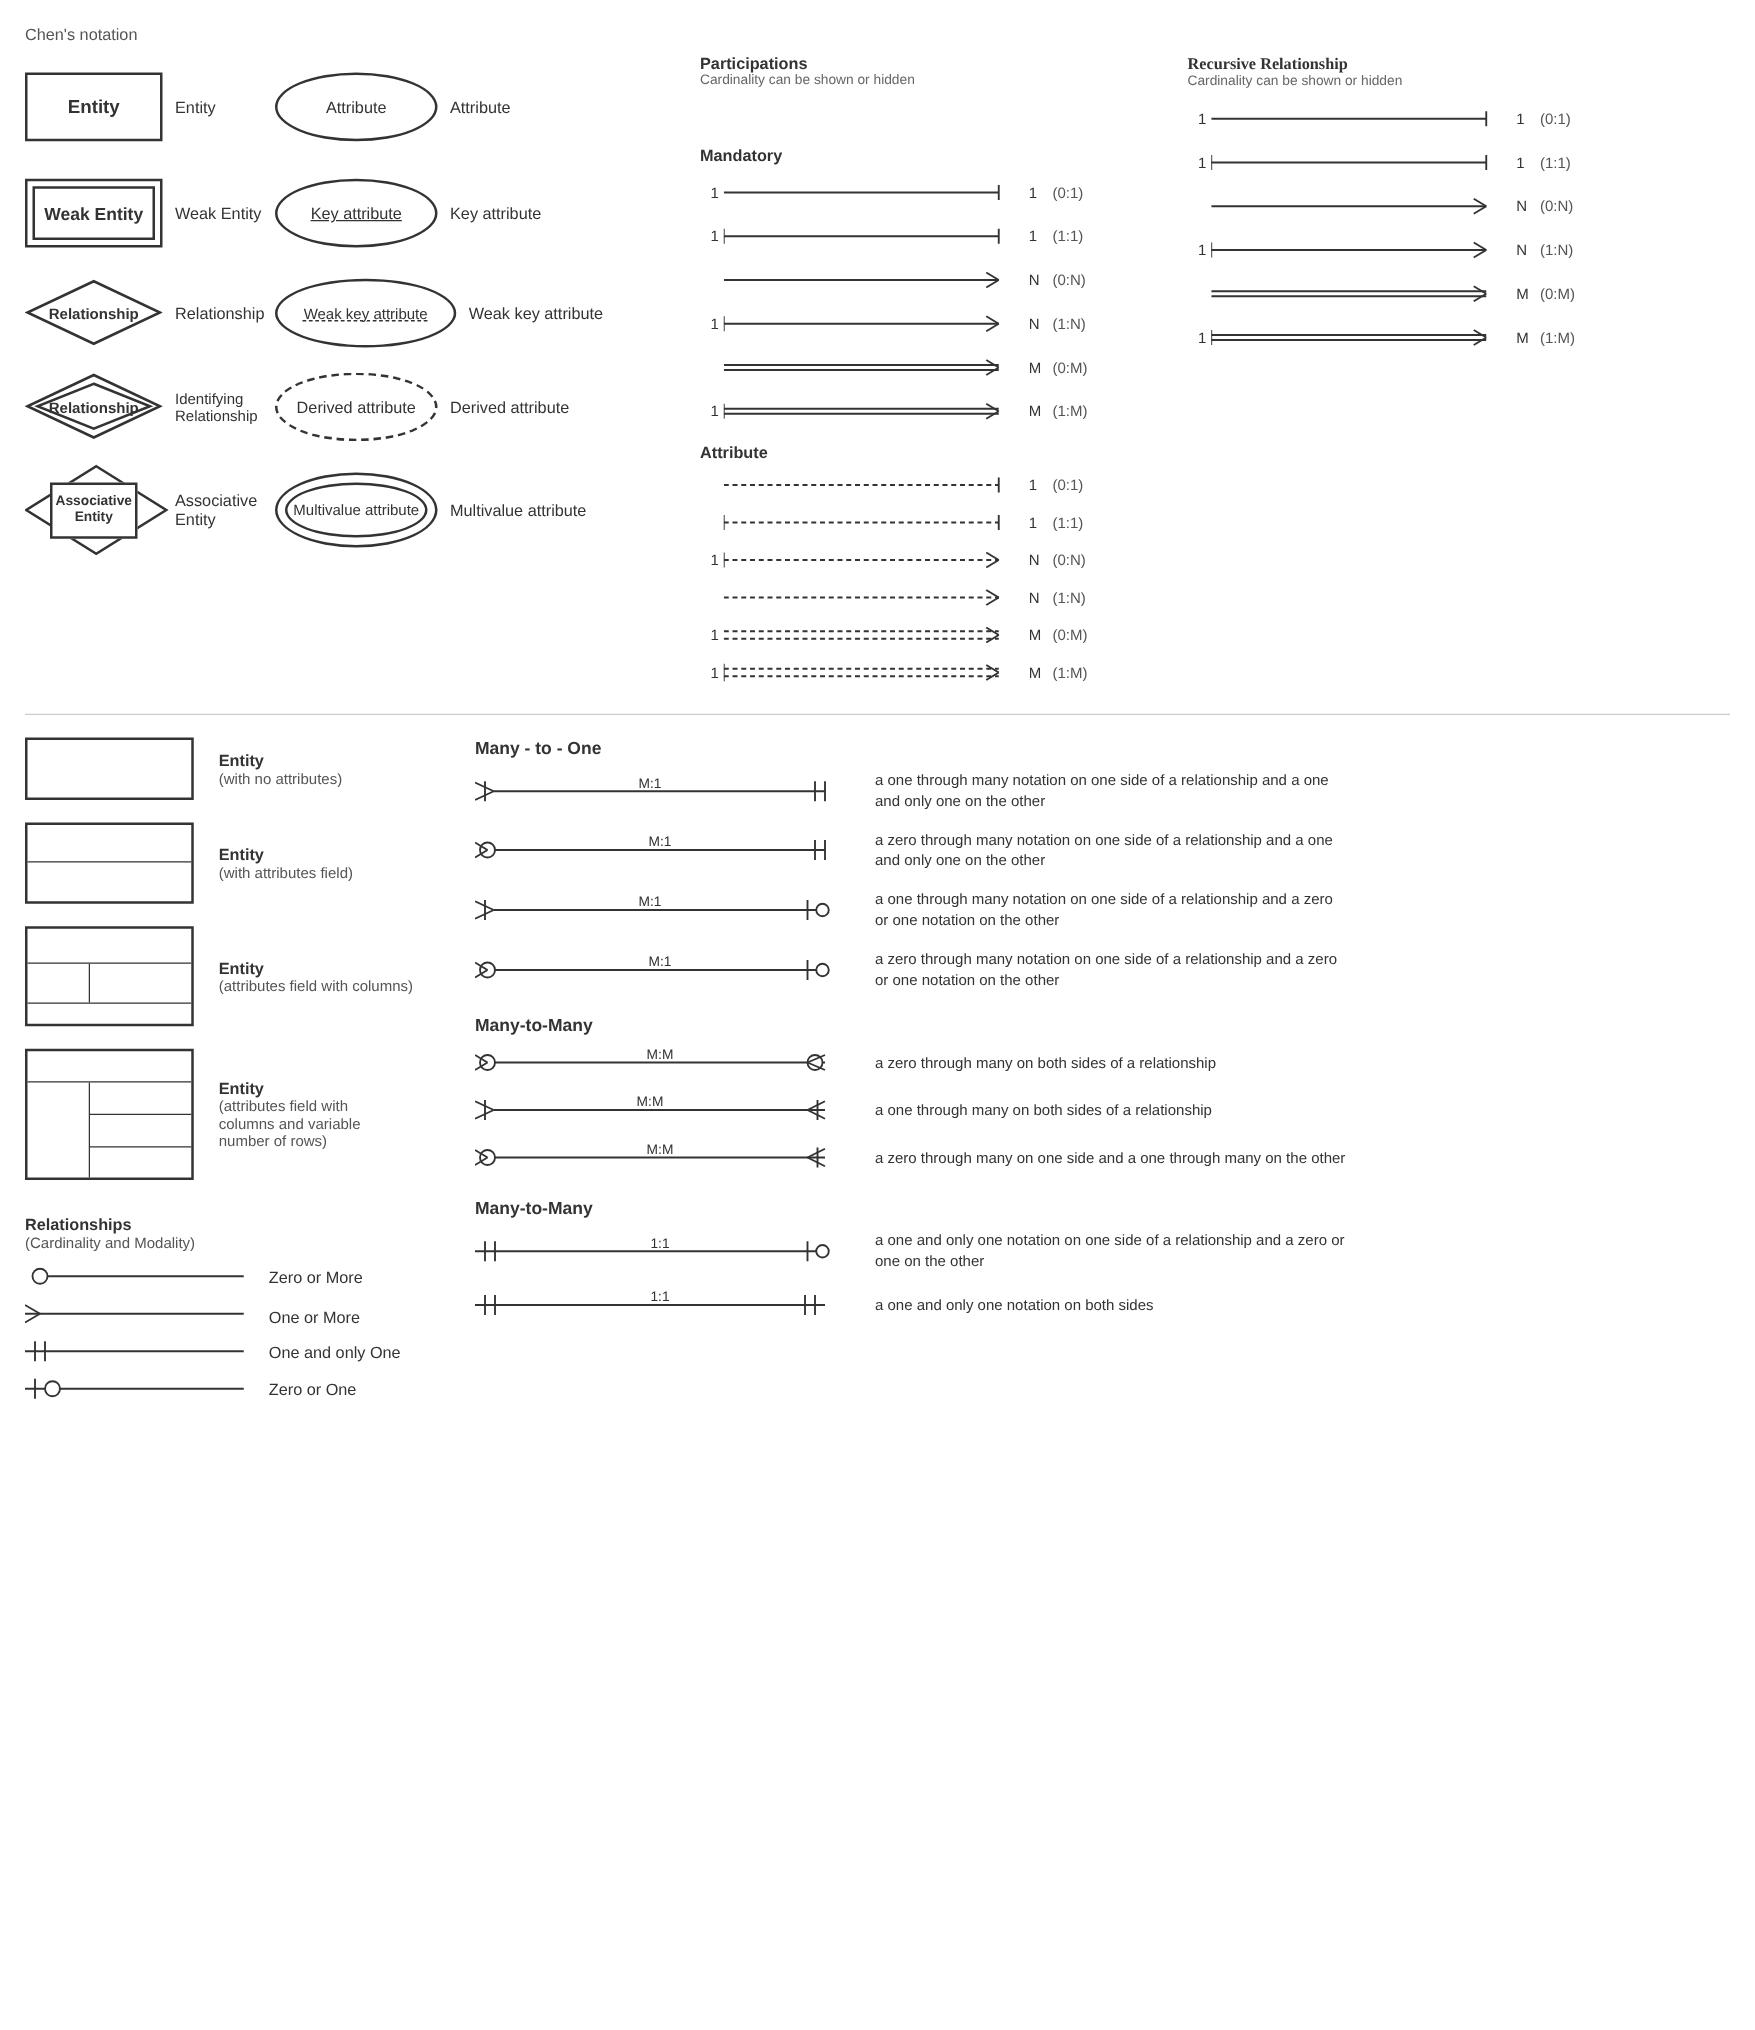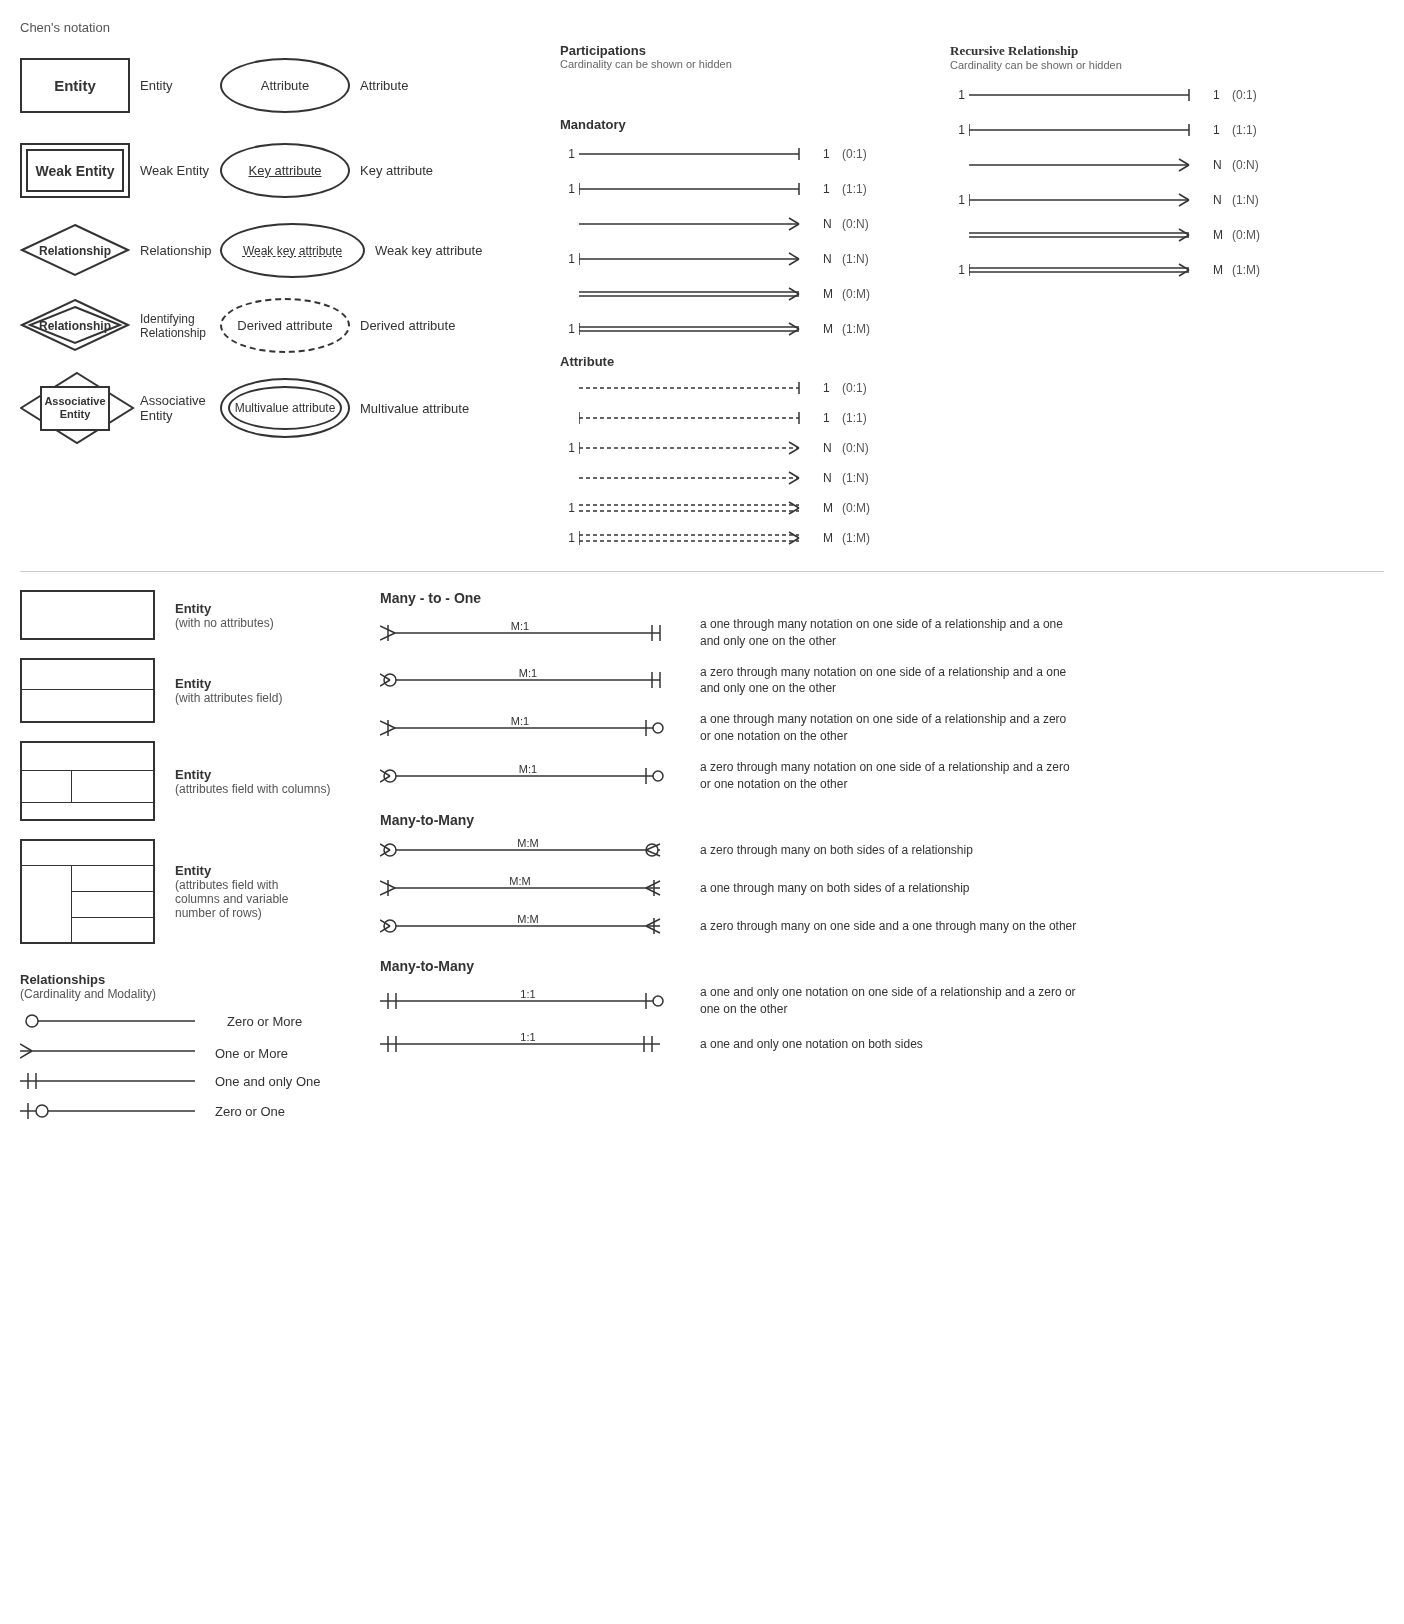--- a/index.html
+++ b/index.html
@@ -399,21 +399,21 @@
             <div style="font-size:13px; font-weight:bold;">Entity</div>
             <div style="font-size:12px; color:#555; max-width:150px;">(attributes field with columns and
 variable number of rows)</div>
           </div>
         </div>
 
         <div>
           <div style="font-weight:bold; font-size:13px;">Relationships</div>
           <div style="font-size:12px; color:#555; margin-bottom:10px;">(Cardinality and Modality)</div>
 
-          <div style="display:flex; align-items:center; gap:27px; margin-bottom:10px;">
+          <div style="display:flex; align-items:center; gap:15px; margin-bottom:10px;">
             <svg width="180" height="20">
               <circle cx="12" cy="10" r="6" fill="white" stroke="#333" stroke-width="1.5"></circle>
               <line x1="18" y1="10" x2="175" y2="10" stroke="#333" stroke-width="1.5"></line>
             </svg>
             <span style="font-size:13px;">Zero or More</span>
           </div>
 
           <div style="display:flex; align-items:flex-end; gap:15px; margin-bottom:10px;">
             <svg width="180" height="20">
               <line x1="0" y1="3" x2="12" y2="10" stroke="#333" stroke-width="1.5"></line>

